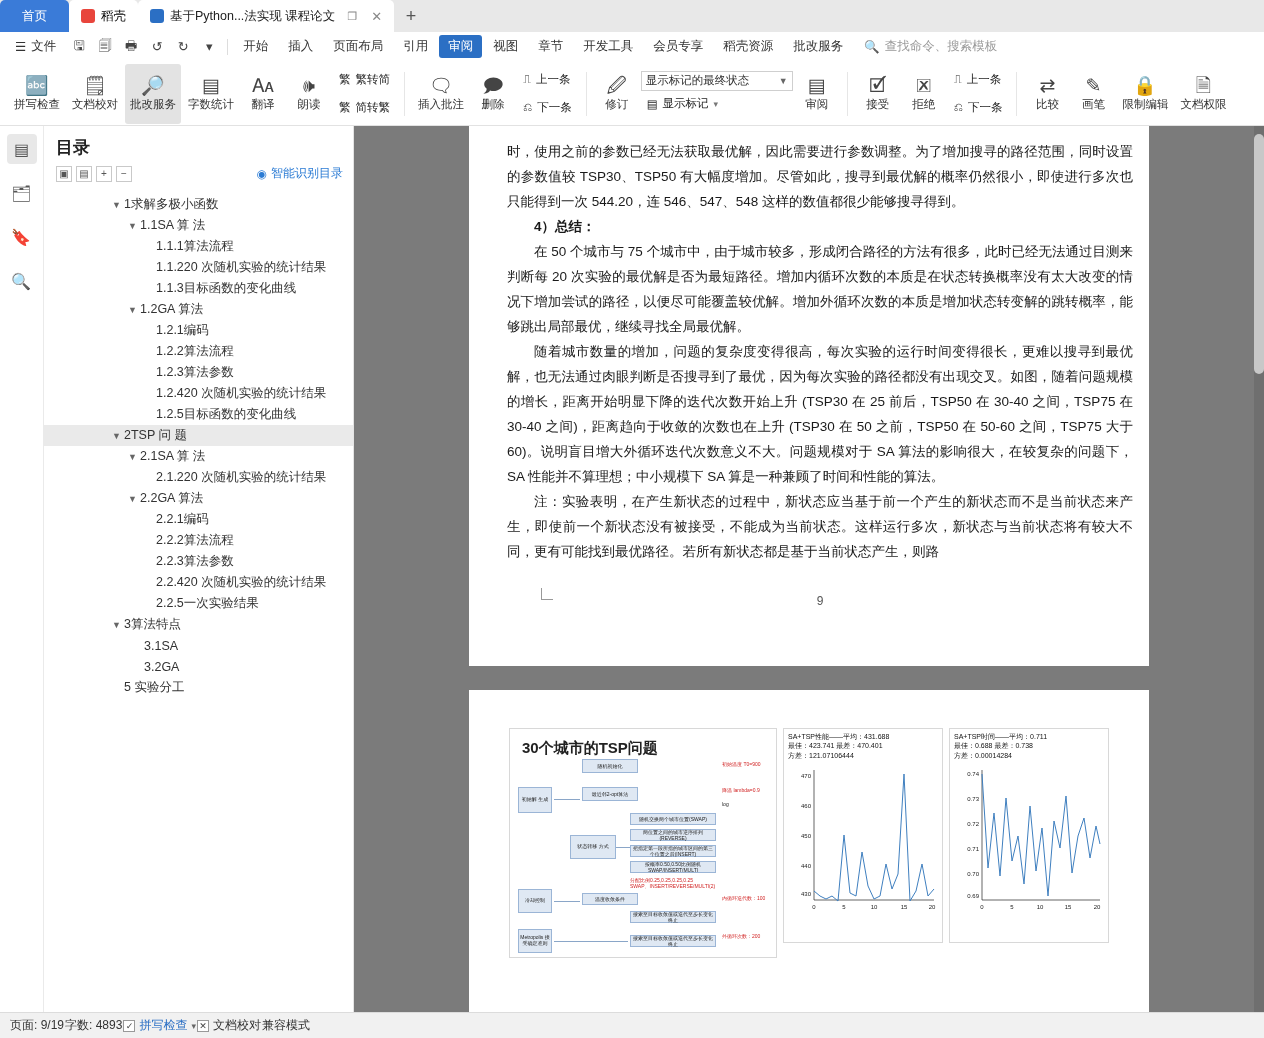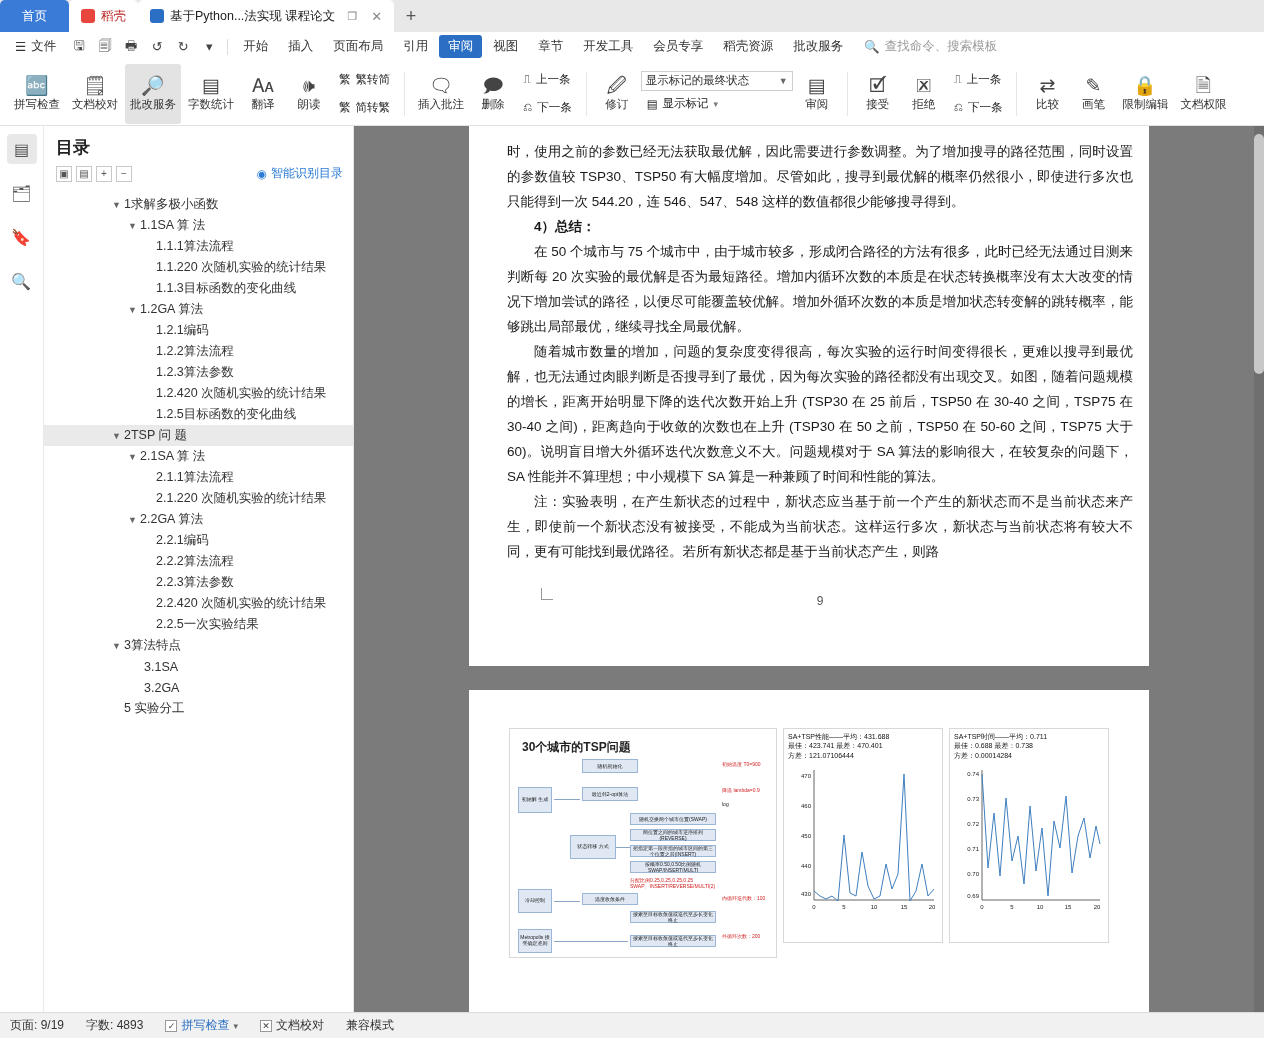--- a/index.html
+++ b/index.html
@@ -16,21 +16,21 @@
 
   
   .tabbar { height: 32px; background: #e8e8e8; display: flex; align-items: flex-end; }
   .tab {
     height: 32px; display: flex; align-items: center; gap: 6px;
     padding: 0 12px; font-size: 12.5px; position: relative;
     border-top-left-radius: 5px; border-top-right-radius: 5px;
     white-space: nowrap;
   }
   .tab.home { background: #3a7bd8; color: #fff; padding: 0 22px; }
-  .tab.orange { background: #fff; color: #b91c1c; }
+  .tab.orange { background: #fff; color: #000000; }
   .tab.active { background: #fff; color: #222; }
   .tab .dot { width: 14px; height: 14px; border-radius: 3px; display:inline-block; flex:0 0 auto;}
   .tab .dot.red { background: #e8453c; }
   .tab .dot.blue { background: #2b6fc4; }
   .tab .tclose { margin-left: 8px; color: #888; font-size: 13px; }
   .tab .tmin { margin-left: 6px; color: #888; font-size: 11px; }
   .newtab { width: 34px; height: 32px; display:flex; align-items:center; justify-content:center; font-size: 18px; color:#555; }
 
   
   .menurow { height: 30px; background: #fff; display: flex; align-items: center; padding: 0 6px; gap: 2px; font-size: 12.5px; border-bottom: 1px solid #fff;}
@@ -89,30 +89,30 @@
   .indent { text-indent: 2em; }
   .bold { font-weight: bold; }
   .pnum { text-align:center; color:#555; font-size:12px; margin-top: 30px;}
   .cropmark { position:absolute; width: 12px; height: 12px; border-left: 1px solid #999; border-bottom: 1px solid #999;}
 
   
   .figs { display:flex; gap: 6px; margin-top: 24px; align-items:flex-start;}
   .figbox { border: 1px solid #d8d8d8; background:#fff; position:relative; overflow:hidden;}
   .fig-flow { width: 268px; height: 230px; padding: 6px 4px; }
   .fig-chart { width: 160px; height: 215px; }
-  .fig-title { font-size: 12px; font-weight:bold; color:#222; padding: 4px 0 0 8px;}
+  .fig-title { font-size: 15px; font-weight:bold; color:#222; padding: 4px 0 0 8px;}
   .flow-node { position:absolute; background:#dfe8f3; border:1px solid #9bb5d6; font-size:5px; color:#222; display:flex; align-items:center; justify-content:center; text-align:center; line-height:1.2; padding:1px;}
   .flow-dia { position:absolute; background:#dfe8f3; border:1px solid #9bb5d6; font-size:5px; color:#222; display:flex; align-items:center; justify-content:center; text-align:center; transform: rotate(0deg); line-height:1.15;}
   .flow-txt { position:absolute; font-size:5px; color:#222; white-space:nowrap;}
   .flow-txt.red { color:#d01f1f; }
   .flow-line { position:absolute; background:#8aa6c8; }
   .chart-head { font-size:7px; color:#111; padding:3px 0 0 4px; line-height:1.35;}
 
   
-  .status { height: 26px; background:#f1f1f1; border-top:1px solid #dcdcdc; display:flex; align-items:center; gap: 22px; padding: 0 10px; font-size: 12px; color:#333;}
+  .status { height: 26px; background:#f1f1f1; border-top:1px solid #dcdcdc; display:flex; align-items:center; gap: 1px; padding: 0 10px; font-size: 12px; color:#333;}
   .status .chk { display:flex; align-items:center; gap:4px;}
   .status .box { width: 12px; height:12px; border:1px solid #999; display:inline-block; background:#fff; font-size:9px; line-height:10px; text-align:center; color:#444;}
   .status .spell { color:#2b6fc4; }
   .scrollbar-v { position:absolute; right:0; top:0; width:10px; height:100%; background:#6f6f6f;}
   .scrollbar-thumb { position:absolute; right:0; top: 8px; width:10px; height: 240px; background:#c8c8c8; border-radius:5px;}
 </style>
 </head>
 <body>
 
 <div class="app">
@@ -352,23 +352,20 @@
         <div class="onode" style="padding-left:112px;">
             <span>1.2.5目标函数的变化曲线</span>
           </div>
         <div class="onode sel" style="padding-left:68px;">
             <span class="car">▼</span>
             <span>2TSP 问 题</span>
           </div>
         <div class="onode" style="padding-left:84px;">
             <span class="car">▼</span>
             <span>2.1SA 算 法</span>
-          </div>
-        <div class="onode" style="padding-left:112px;">
-            <span>2.1.1算法流程</span>
           </div>
         <div class="onode" style="padding-left:112px;">
             <span>2.1.220 次随机实验的统计结果</span>
           </div>
         <div class="onode" style="padding-left:84px;">
             <span class="car">▼</span>
             <span>2.2GA 算法</span>
           </div>
         <div class="onode" style="padding-left:112px;text-align:right;">
             <span>2.2.1编码</span>

